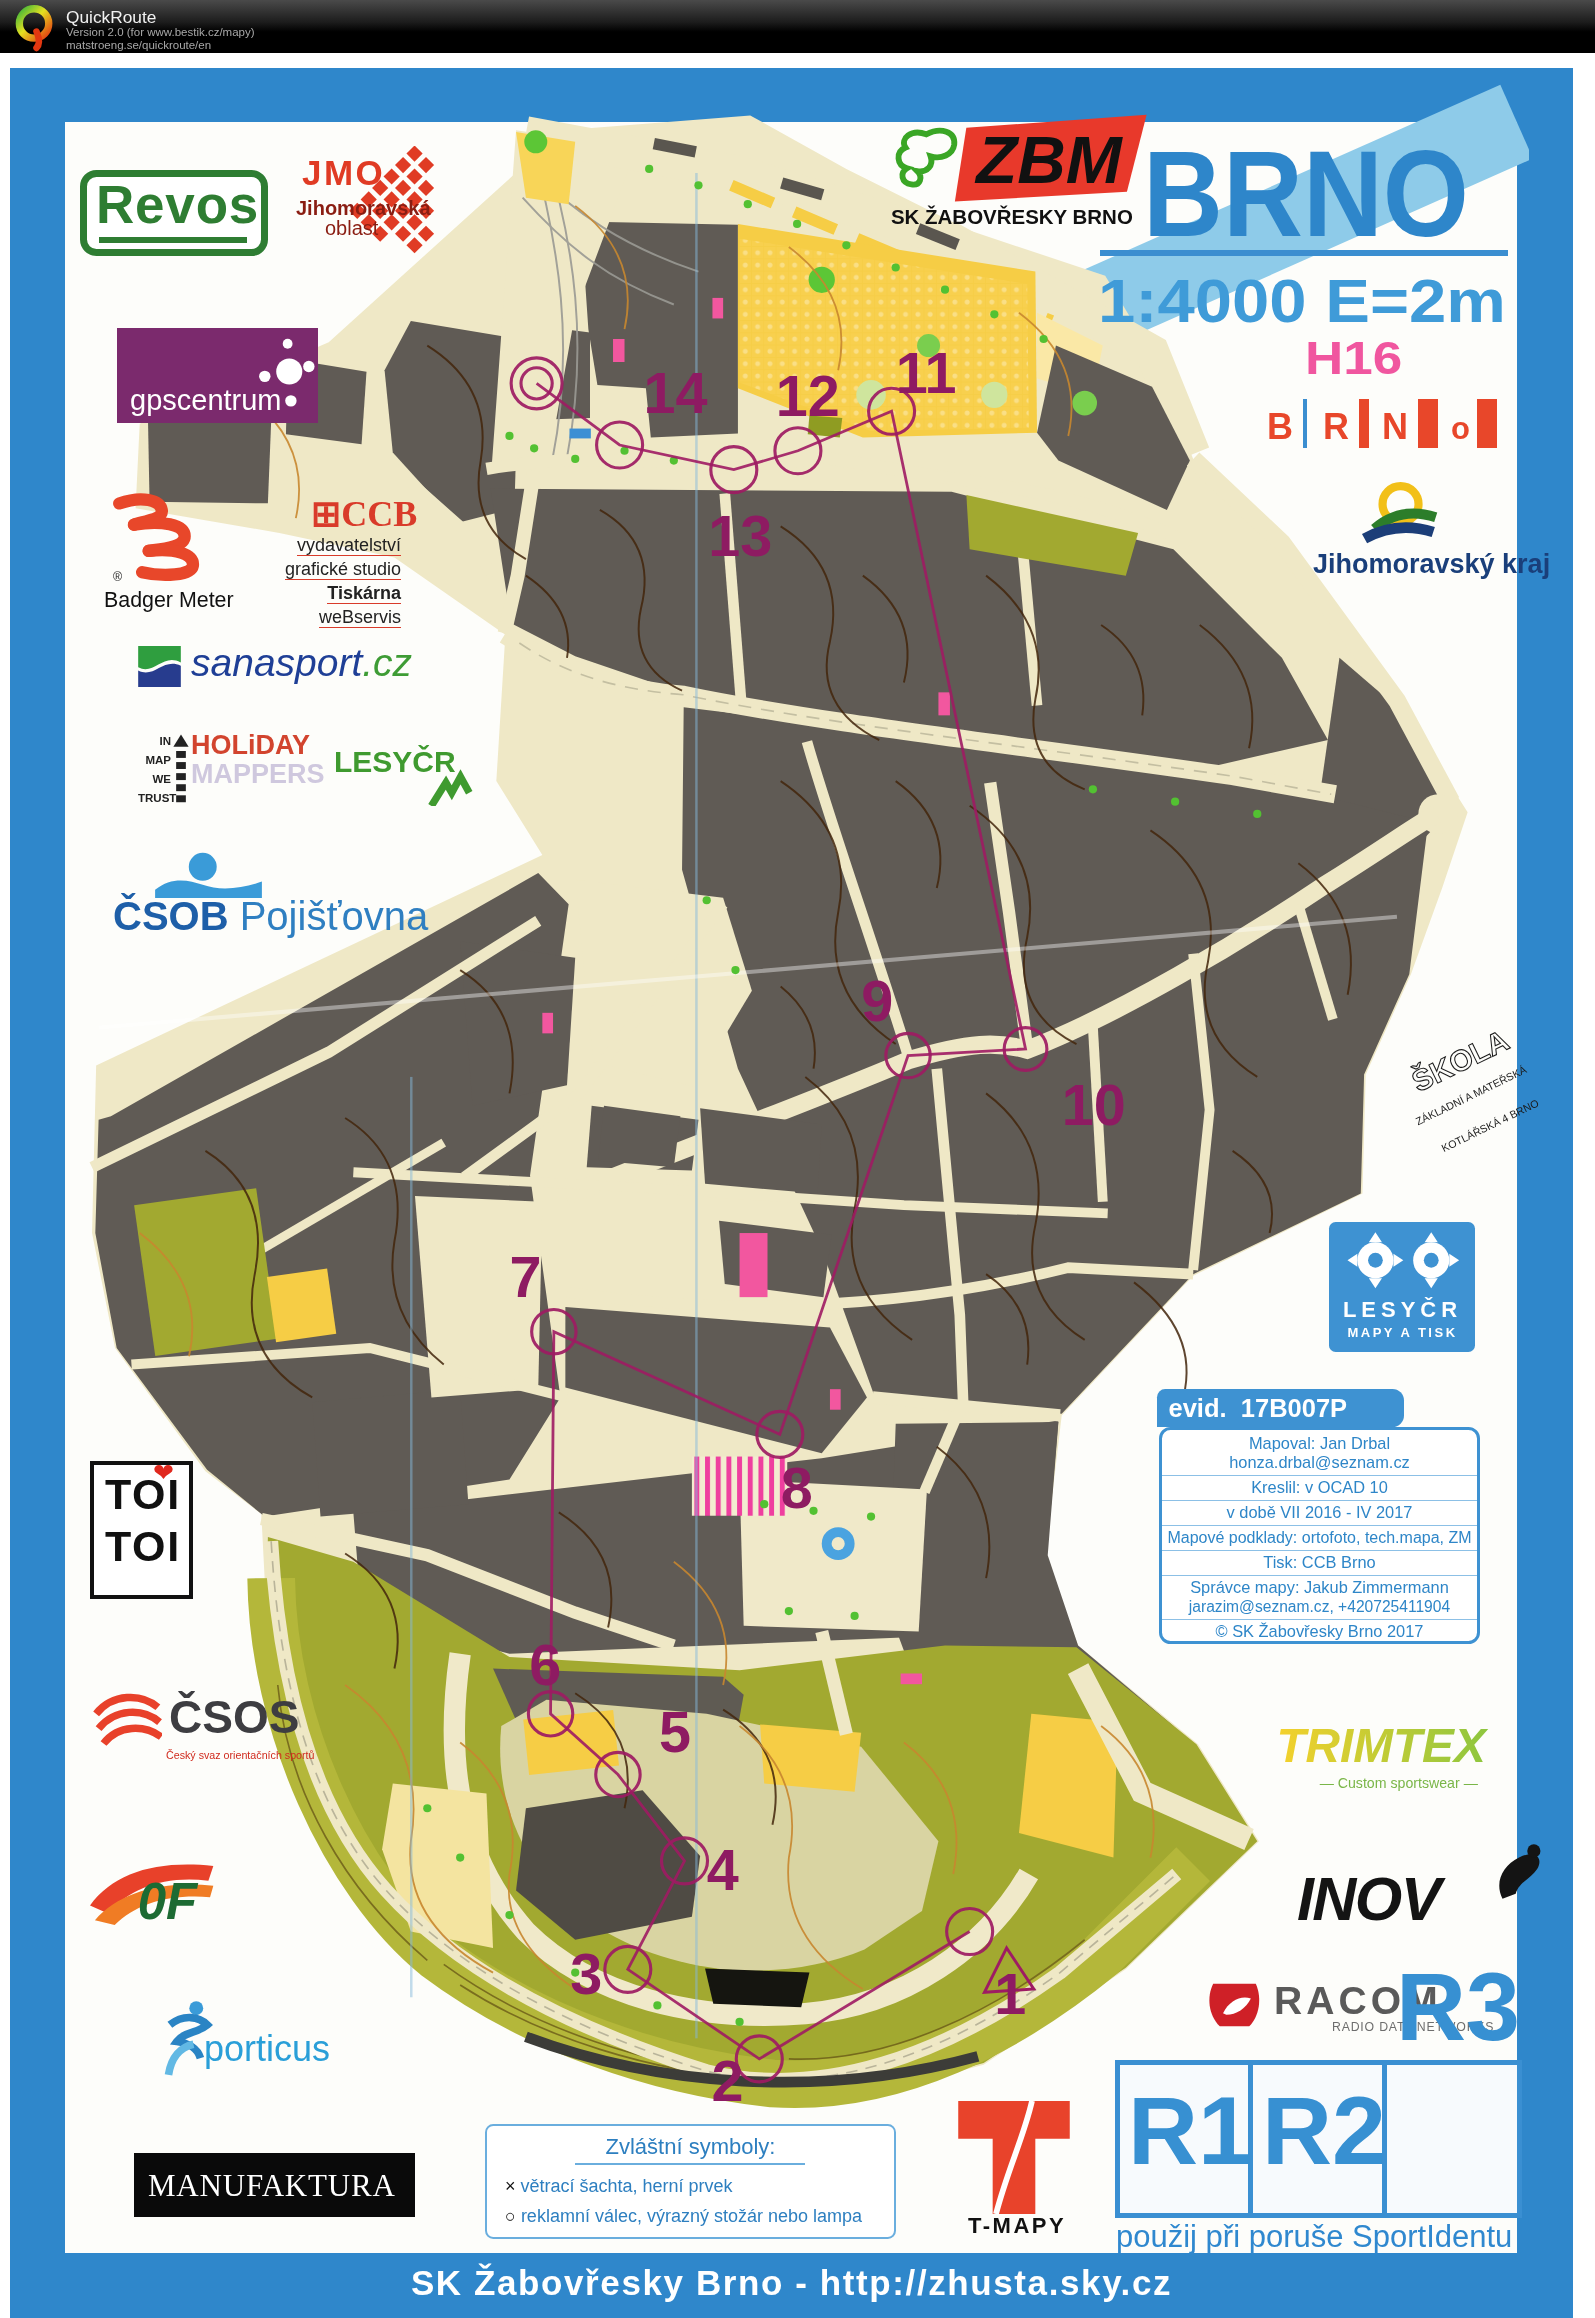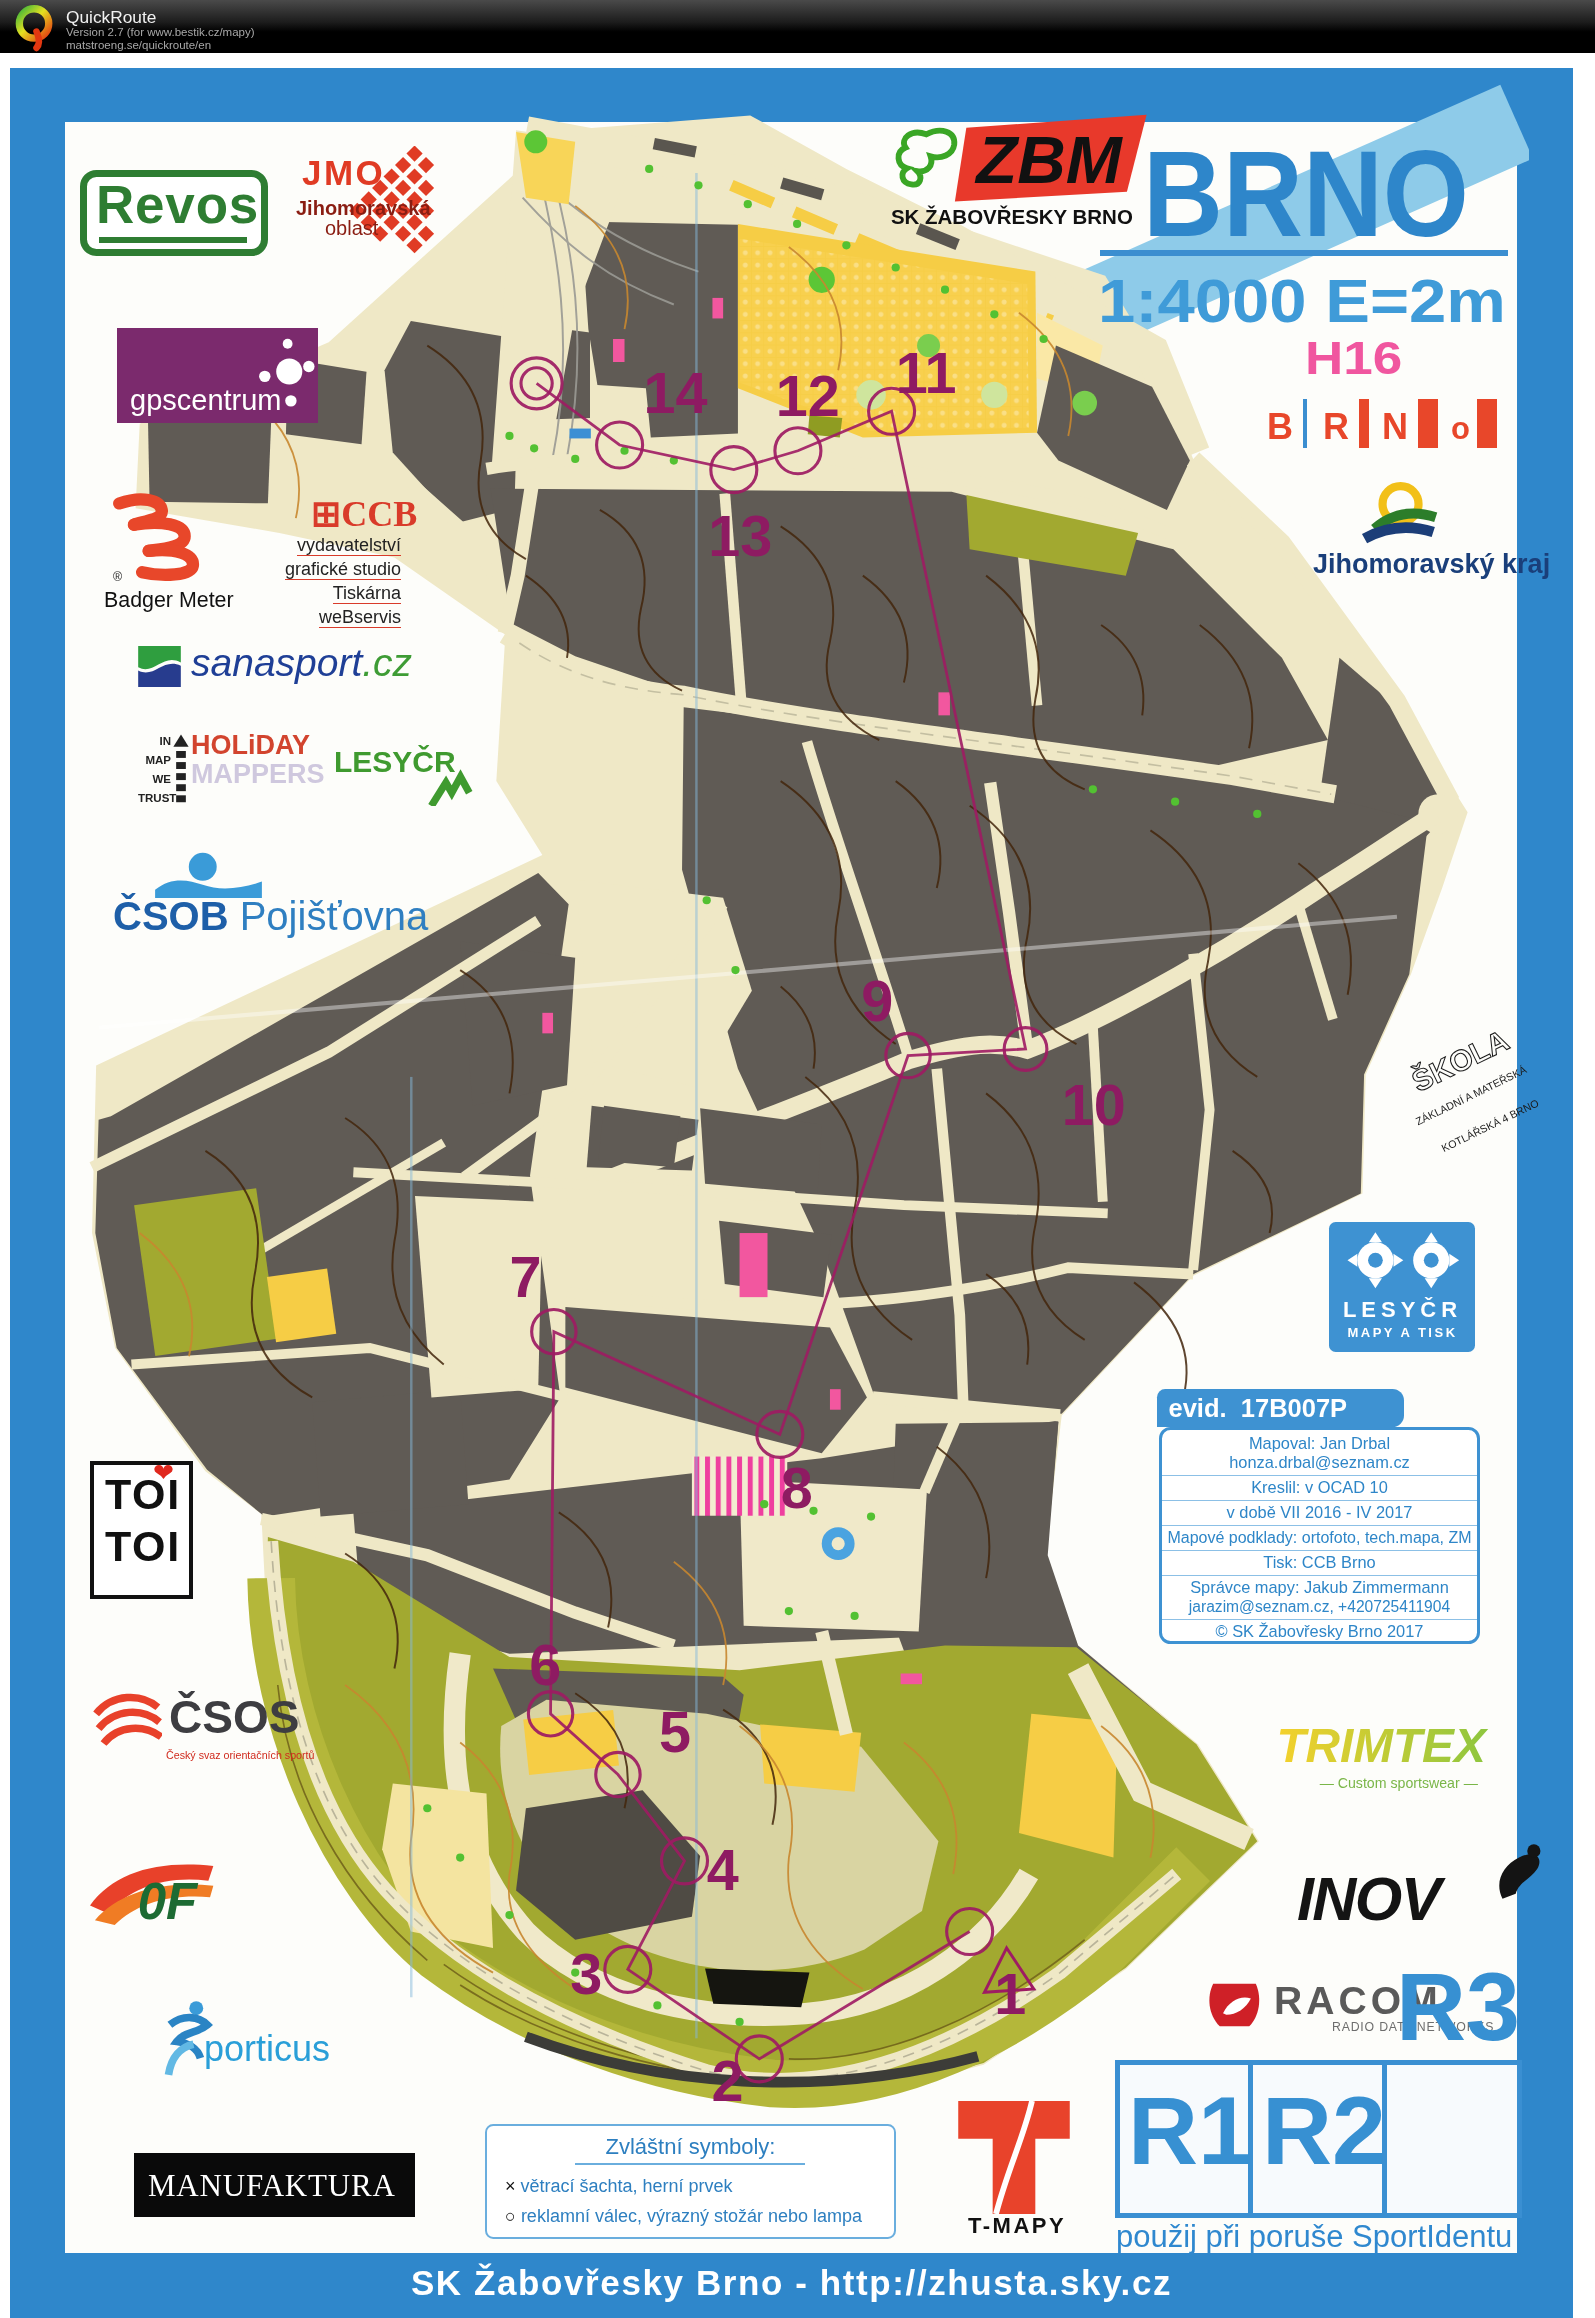--- a/index.html
+++ b/index.html
@@ -18,21 +18,21 @@
         <stop offset="0.45" stop-color="#e5e021"></stop>
         <stop offset="1" stop-color="#e33710"></stop>
     </linearGradient>
   </defs>
   <circle cx="27" cy="26" r="18" fill="none" stroke="url(#qg)" stroke-width="9"></circle>
   <path d="M30,36 Q36,50 30,56" stroke="#e33710" stroke-width="8" fill="none" stroke-linecap="round"></path>
 </svg>
 
 <div class="abs" style="left:66px;top:6.6px;color:#f2f2f2;font-size:17.3px;">QuickRoute</div>
 
-<div class="abs" style="left:66px;top:26px;color:#a8a8a8;font-size:11.5px;">Version 2.7  (for www.bestik.cz/mapy)</div>
+<div class="abs" style="left:66px;top:26px;color:#a8a8a8;font-size:11.5px;">Version 2.0  (for www.bestik.cz/mapy)</div>
 
 <div class="abs" style="left:66px;top:39px;color:#a8a8a8;font-size:11.5px;">matstroeng.se/quickroute/en</div>
 
 <div class="abs" style="left:10px;top:68px;width:1563px;height:2250px;background:#2f87cb;"></div>
 
 <div class="abs" style="left:65px;top:122px;width:1452px;height:2131px;background:#fdfdfa;"></div>
 
 <div class="abs" style="left:10px;top:2263px;width:1563px;height:41px;color:#ffffff;font-size:35px;font-weight:bold;text-align:center;letter-spacing:1.6px;">SK Žabovřesky Brno - http://zhusta.sky.cz</div>
 
 <svg class="abs" style="left:1056px;top:78px;" width="473" height="288" viewBox="0 0 575 350">
@@ -459,21 +459,21 @@
     <path d="M30,40 C64,34 92,40 92,54 C92,68 60,70 48,72"></path>
     <path d="M48,72 C80,68 104,76 102,90 C100,102 66,104 40,98"></path>
   </g>
 </svg>
 <div class="abs" style="left:113px;top:570px;font-size:12.3px;color:#222;">®</div>
 <div class="abs" style="left:104px;top:588px;font-size:21.4px;color:#111;">Badger Meter</div>
 
 <div class="abs" style="left:311px;top:493px;font-size:36px;font-weight:bold;color:#d93b2a;font-family:'Liberation Serif',serif;">⊞CCB</div>
 <div class="abs" style="left:253px;top:535px;width:148px;text-align:right;font-size:18px;color:#222;white-space:nowrap;"><span style="border-bottom:1.6px solid #d93b2a;">vydavatelství</span></div>
 <div class="abs" style="left:253px;top:559px;width:148px;text-align:right;font-size:18px;color:#222;white-space:nowrap;"><span style="border-bottom:1.6px solid #d93b2a;">grafické studio</span></div>
-<div class="abs" style="left:253px;top:583px;width:148px;text-align:right;font-size:18px;color:#222;white-space:nowrap;"><span style="border-bottom:1.6px solid #d93b2a;">Tiskárna</span></div>
+<div class="abs" style="left:253px;top:583px;width:148px;text-align:right;font-size:18px;color:#222;white-space:nowrap;"><span style="border-bottom:1.6px solid #d93b2a;font-weight:bold;">Tiskárna</span></div>
 <div class="abs" style="left:253px;top:607px;width:148px;text-align:right;font-size:18px;color:#222;white-space:nowrap;"><span style="border-bottom:1.6px solid #d93b2a;">weBservis</span></div>
 
 <svg class="abs" style="left:138px;top:646px;" width="43" height="41" viewBox="0 0 52 50">
   <path d="M0,0 L52,0 L52,20 C30,8 20,36 0,26 Z" fill="#2f9e3f"></path>
   <path d="M0,30 C20,40 30,14 52,24 L52,50 L0,50 Z" fill="#273c8e"></path>
 </svg>
 <div class="abs" style="left:191px;top:641px;font-size:39px;font-style:italic;color:#1f3f96;">sana<span style="color:#1f3f96;">sport</span><span style="color:#3e9c35;">.cz</span></div>
 
 <div class="abs" style="left:138px;top:732px;width:33px;text-align:right;font-size:11.5px;font-weight:bold;color:#222;line-height:19px;">IN<br>MAP<br>WE<br>TRUST</div>
 <svg class="abs" style="left:172px;top:728px;" width="18" height="82" viewBox="0 0 26 100">

